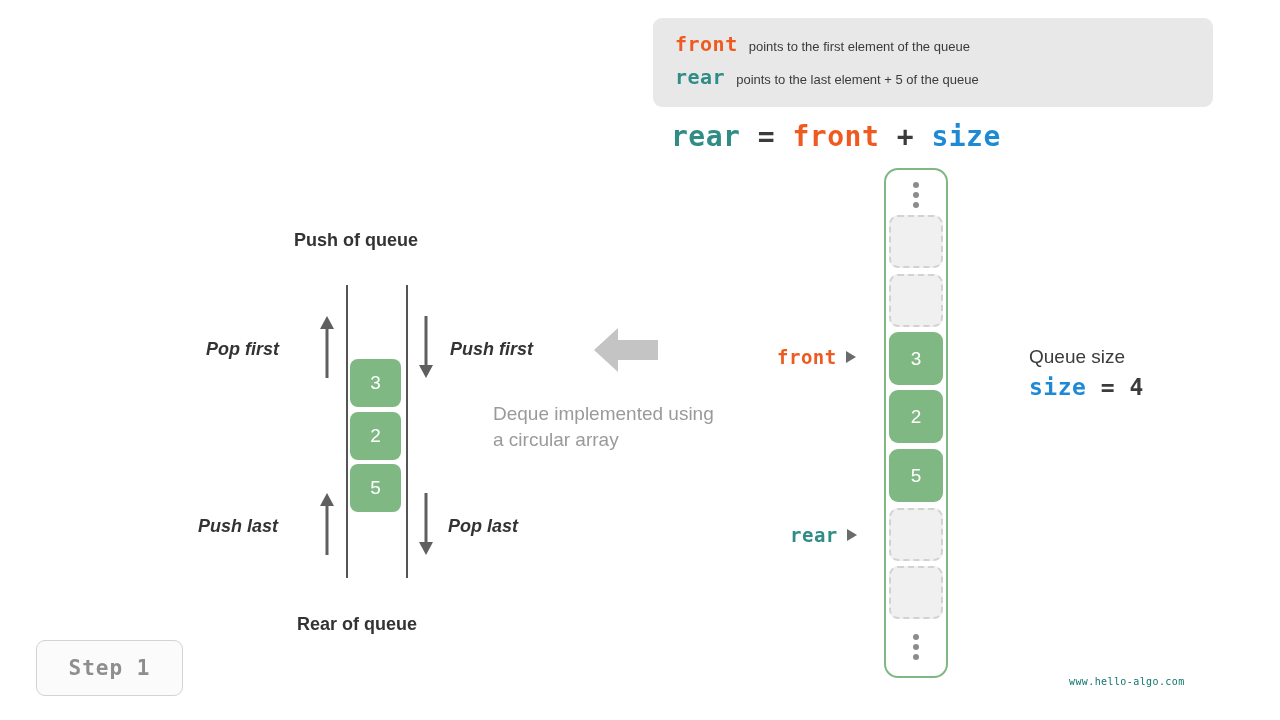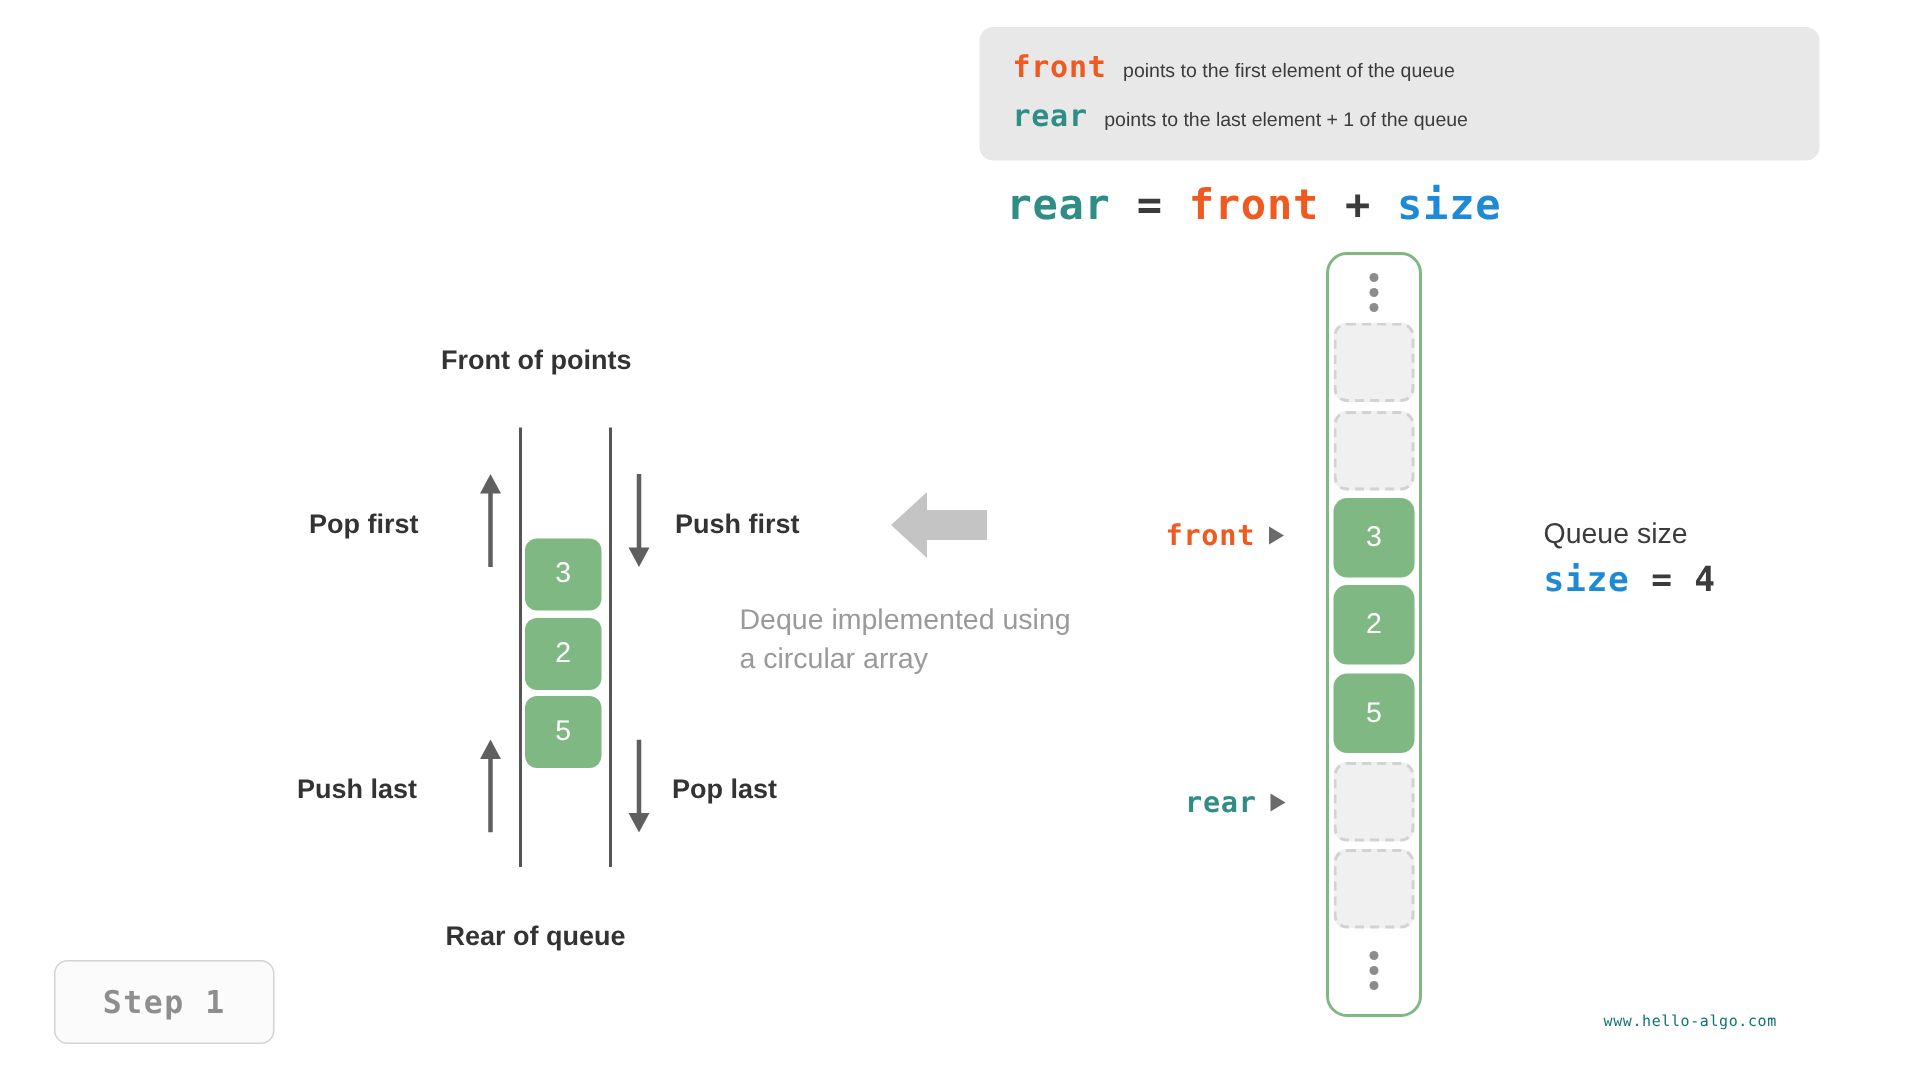--- a/index.html
+++ b/index.html
@@ -78,20 +78,21 @@
     background: #555555;
     top: 285px;
     height: 293px;
   }
   #rail-left  { left: 346px; }
   #rail-right { left: 406px; }
 
   .op-label {
     font-size: 18px; font-weight: bold; color: #333333;
     white-space: nowrap;
+    font-style: italic;
   }
   #label-pop-first  { left: 206px; top: 339px; }
   #label-push-first { left: 450px; top: 339px; }
   #label-push-last  { left: 198px; top: 516px; }
   #label-pop-last   { left: 448px; top: 516px; }
 
   .vArrow { width: 16px; height: 62px; }
 
   
   .deque-cell {
@@ -243,33 +244,33 @@
 </head>
 <body>
 
 <div class="abs" id="info-box">
   <div class="info-line">
     <span class="mono info-kw kw-front">front</span>
     <span class="info-txt">points to the first element of the queue</span>
   </div>
   <div class="info-line">
     <span class="mono info-kw kw-rear">rear</span>
-    <span class="info-txt">points to the last element + 1 of the queue</span>
+    <span class="info-txt">points to the last element + 5 of the queue</span>
   </div>
 </div>
 
 <div class="abs mono" id="equation">
   <span class="kw-rear">rear</span>
   <span class="op">=</span>
   <span class="kw-front">front</span>
   <span class="op">+</span>
   <span class="kw-size">size</span>
 </div>
 
-<div class="abs" id="label-front-of-queue">Front of points</div>
+<div class="abs" id="label-front-of-queue">Push of queue</div>
 <div class="abs" id="label-rear-of-queue">Rear of queue</div>
 
 <div class="abs rail" id="rail-left"></div>
 <div class="abs rail" id="rail-right"></div>
 
 <svg class="abs vArrow" style="left:319px; top:316px;" viewBox="0 0 16 62">
   <line x1="8" y1="62" x2="8" y2="10" stroke="#5f5f5f" stroke-width="3"></line>
   <polygon points="8,0 1,13 15,13" fill="#5f5f5f"></polygon>
 </svg>
 <div class="abs op-label" id="label-pop-first">Pop first</div>

